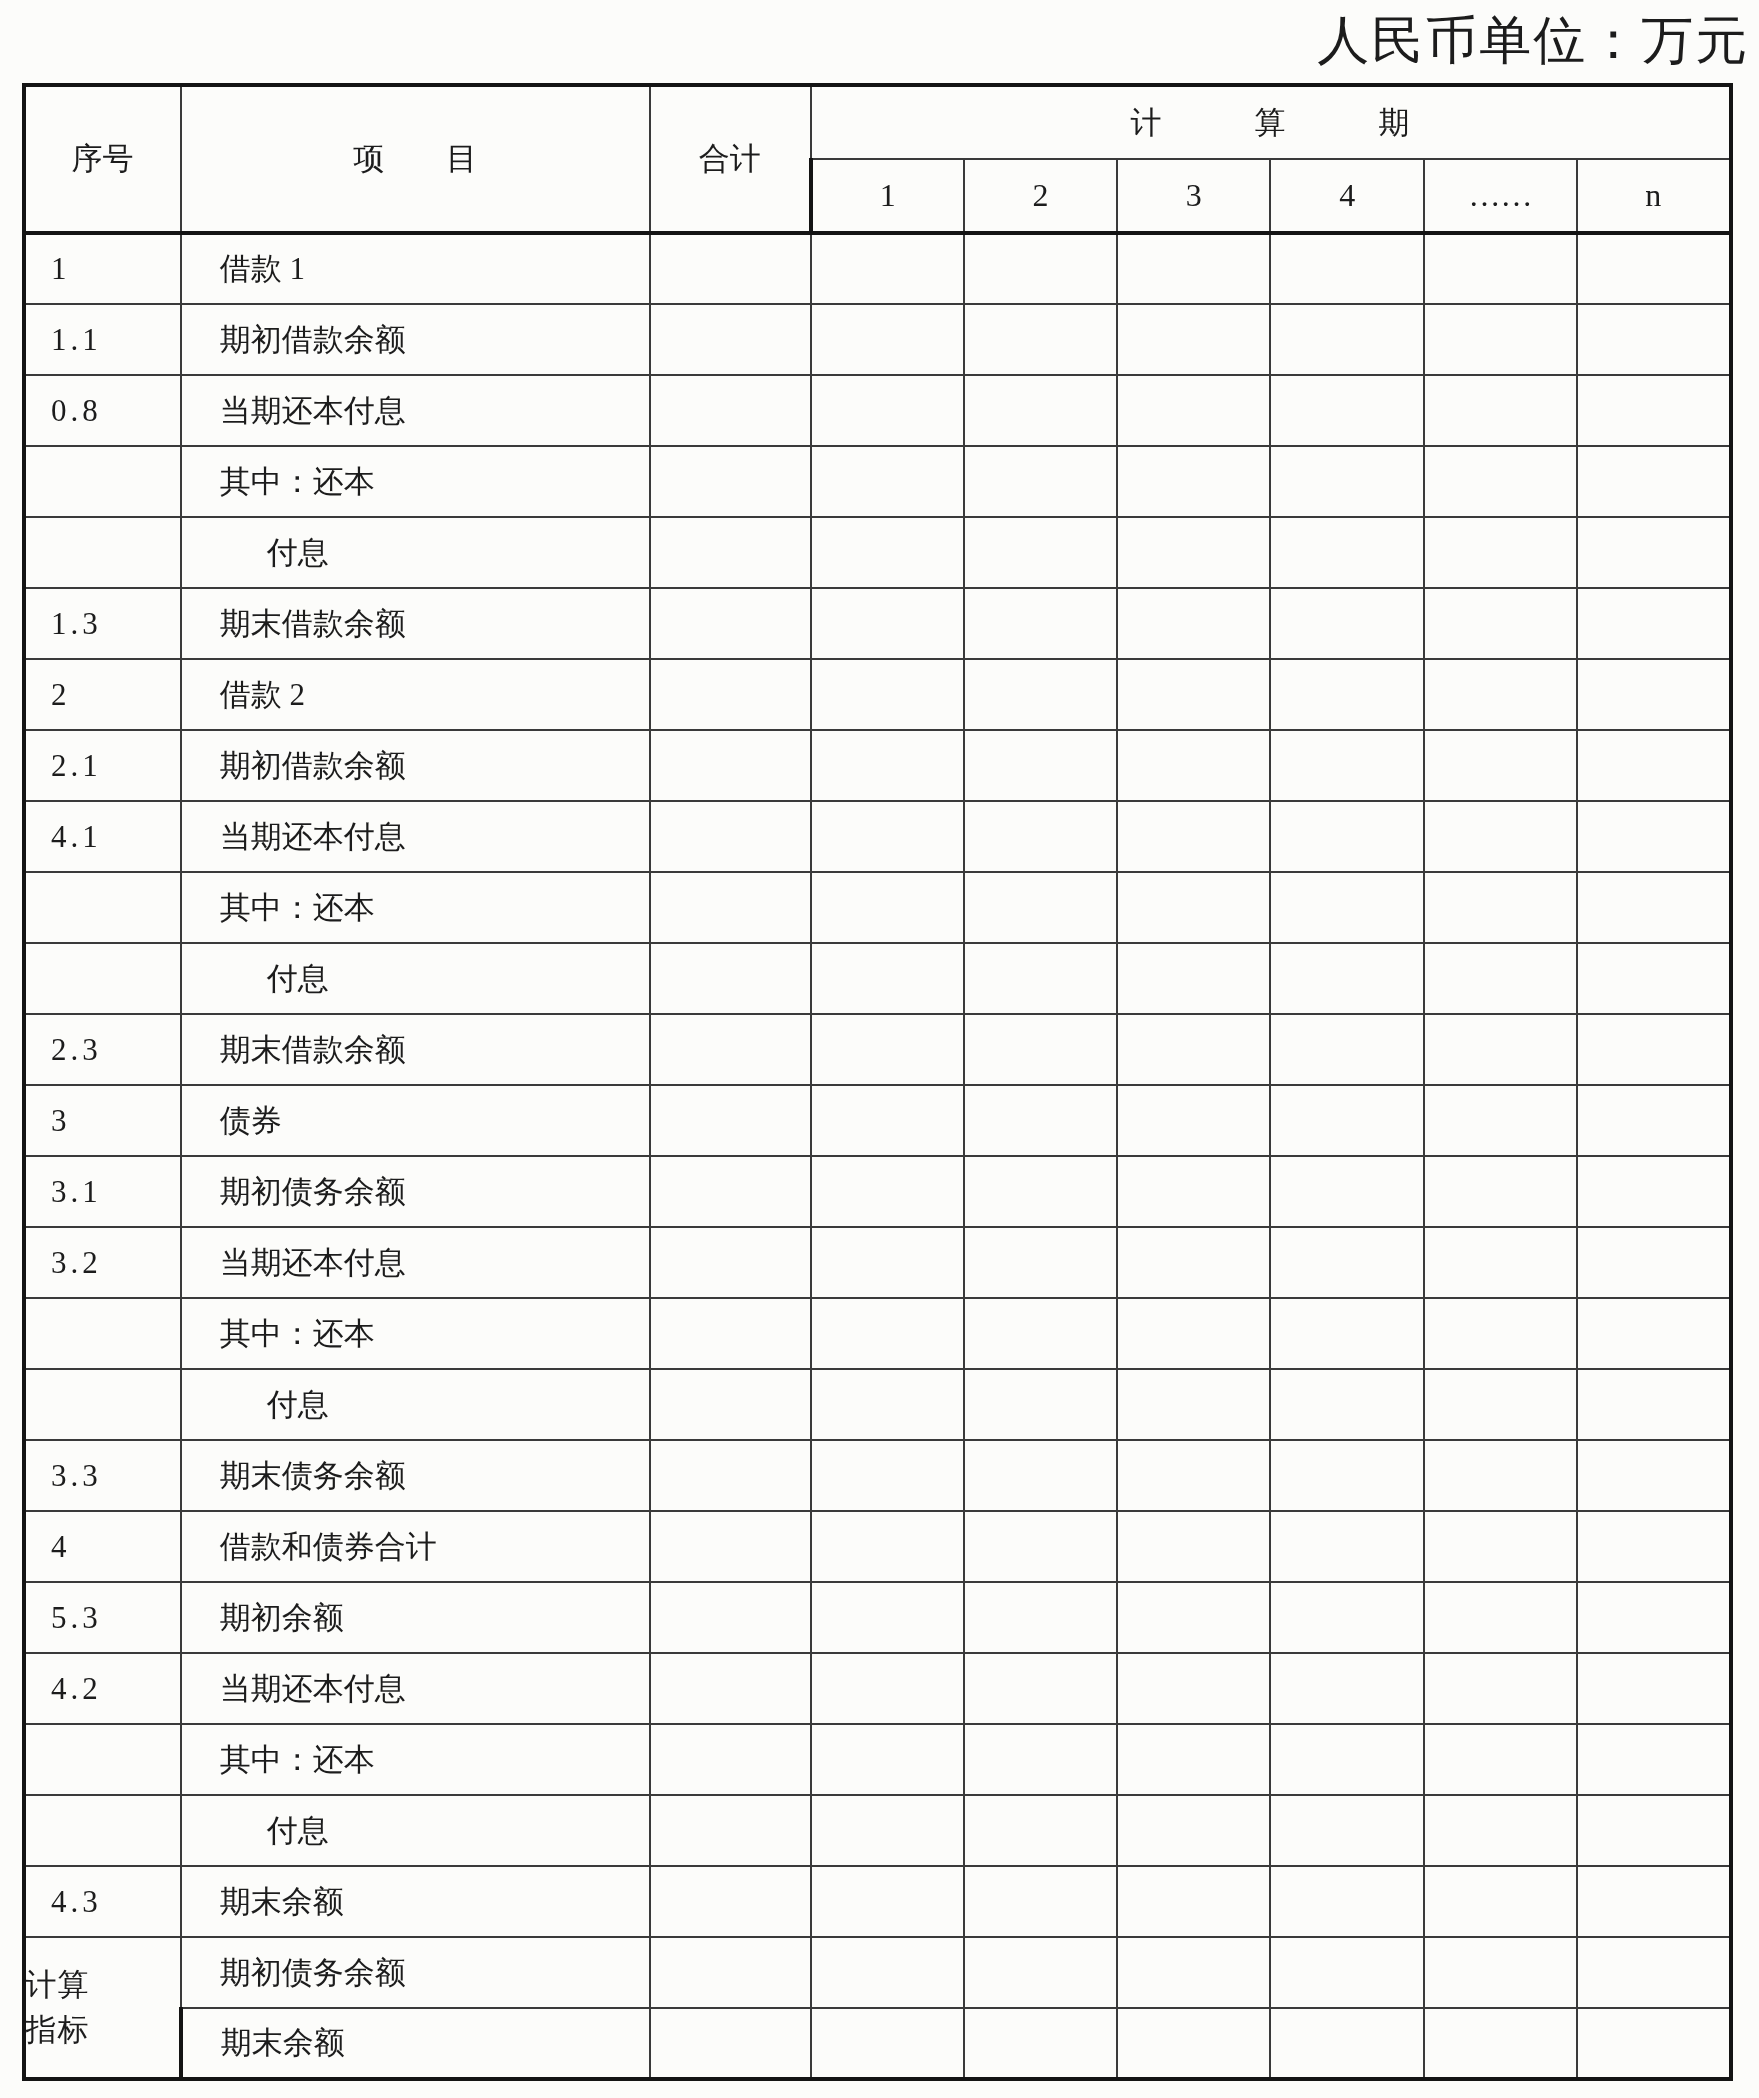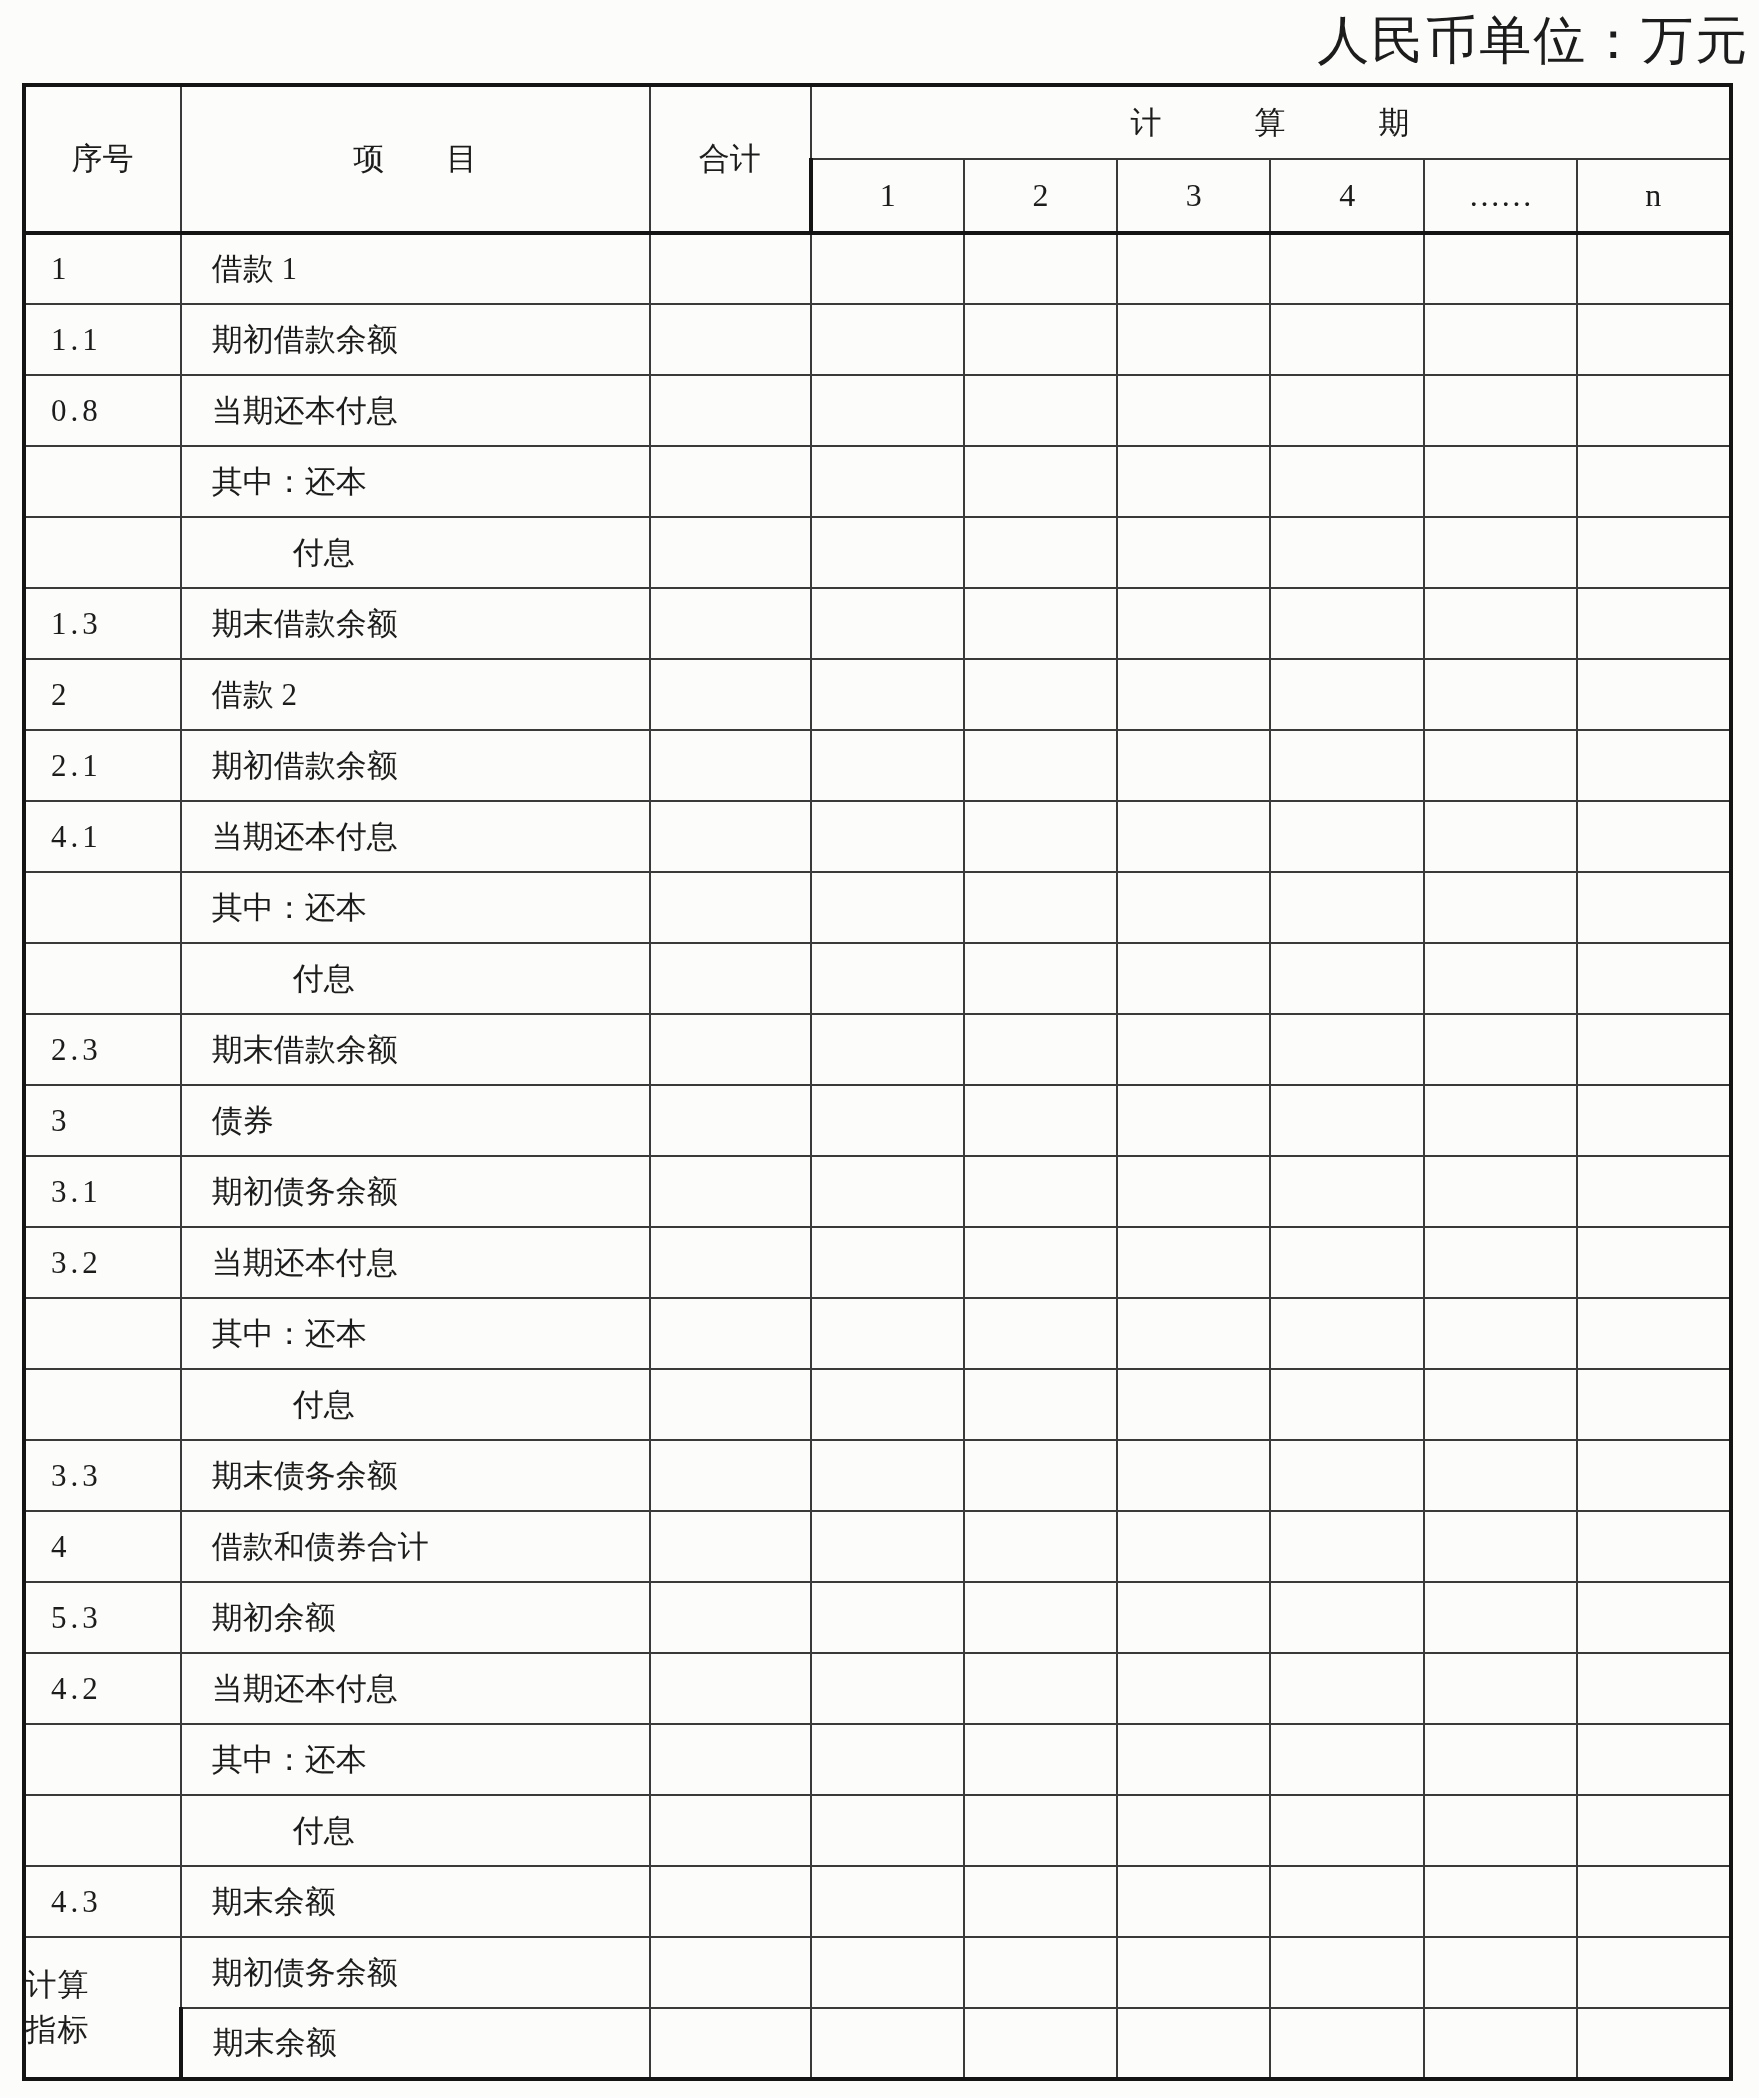--- a/index.html
+++ b/index.html
@@ -45,24 +45,24 @@
   thead tr.hrow-sub th { height: 74px; font-size: 32px; }
 
   td.c-idx {
     text-align: left;
     padding-left: 25.5px;
     letter-spacing: 3.9px;
     font-size: 30px;
   }
   td.c-item {
     text-align: left;
-    padding-left: 30px;
+    padding-left: 38px;
     font-size: 31px;
   }
-  tr.deep td.c-item { padding-left: 111px; }
+  tr.deep td.c-item { padding-left: 85px; }
   td.c-empty { background: transparent; }
   tbody td { height: 70px; }
   td.c-group {
     font-size: 31px;
     line-height: 1.45;
     letter-spacing: 1px;
   }
 </style>
 </head>
 <body>

